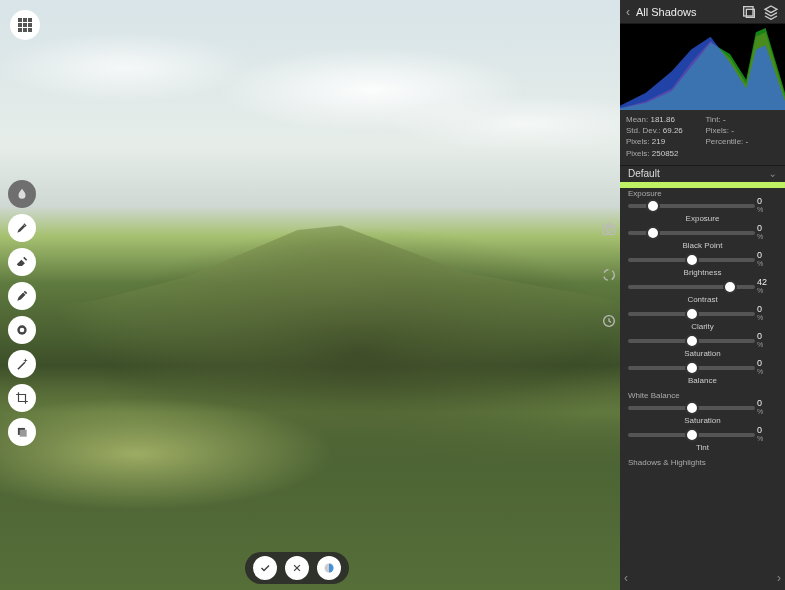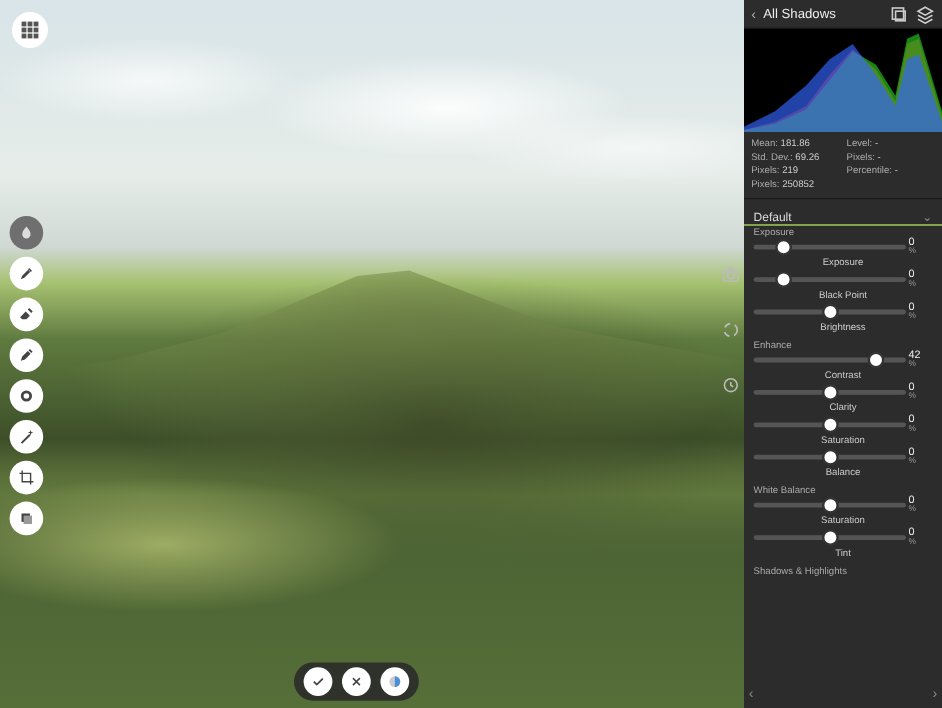--- a/index.html
+++ b/index.html
@@ -104,22 +104,22 @@
 
   .stats {
     display: grid; grid-template-columns: 1fr 1fr; gap: 0 6px;
     padding: 4px 6px 6px; font-size: 8px; color: #ccc; line-height: 1.4;
     border-bottom: 1px solid #1a1a1a;
   }
   .stat-line { white-space: nowrap; }
   .stat-label { color:#aaa; }
 
   .preset-row {
-    height: 22px; display:flex; align-items:flex-end; padding: 0 8px;
-    border-bottom: 1px solid #bef264; font-size: 10px; color:#ddd;
+    height: 22px; display:flex; align-items:center; padding: 0 8px;
+    border-bottom: 6px solid #bef264; font-size: 10px; color:#ddd;
     justify-content: space-between; cursor:pointer;gap:28px;
   }
   .preset-row .chev { color:#888; font-size:10px; }
 
   .adjust-scroll { position:absolute; top: 186px; bottom:0; left:0; right:0; overflow:hidden; }
   .section-head {
     font-size: 8px; color: #aaa; padding: 3px 8px 1px;
   }
   .slider-row { padding: 0 8px 1px; }
   .slider-track {
@@ -282,21 +282,21 @@
   <div class="histogram">
     <svg viewBox="0 0 165 86" preserveAspectRatio="none">
         <path d="M0,86 L0,84.27368421052631 L25.88235294117647,77.36842105263158 L51.76470588235294,64.42105263157895 L71.1764705882353,38.526315789473685 L90.58823529411765,16.94736842105263 L110,34.21052631578948 L126.17647058823529,60.10526315789474 L135.88235294117646,12.631578947368425 L145.58823529411765,8.31578947368422 L165,73.05263157894737 L165,86 Z" fill="#d22" fill-opacity="0.65"></path>
         <path d="M0,86 L0,84.27368421052631 L25.88235294117647,79.09473684210526 L51.76470588235294,67.01052631578948 L71.1764705882353,42.8421052631579 L90.58823529411765,18.673684210526318 L110,29.89473684210526 L126.17647058823529,55.78947368421053 L135.88235294117646,8.31578947368422 L145.58823529411765,4 L165,68.73684210526315 L165,86 Z" fill="#2c2" fill-opacity="0.65"></path>
         <path d="M0,86 L0,81.6842105263158 L25.88235294117647,68.73684210526315 L51.76470588235294,47.15789473684211 L71.1764705882353,25.578947368421055 L90.58823529411765,12.631578947368425 L110,38.526315789473685 L126.17647058823529,64.42105263157895 L135.88235294117646,25.578947368421055 L145.58823529411765,21.263157894736835 L165,77.36842105263158 L165,86 Z" fill="#36f" fill-opacity="0.65"></path>
       </svg>
   </div>
 
   <div class="stats">
     <div class="stat-line"><span class="stat-label">Mean:</span> <span>181.86</span></div>
-    <div class="stat-line"><span class="stat-label">Level:</span> <span>-</span></div>
+    <div class="stat-line"><span class="stat-label">Tint:</span> <span>-</span></div>
     <div class="stat-line"><span class="stat-label">Std. Dev.:</span> <span>69.26</span></div>
     <div class="stat-line"><span class="stat-label">Pixels:</span> <span>-</span></div>
     <div class="stat-line"><span class="stat-label">Pixels:</span> <span>219</span></div>
     <div class="stat-line"><span class="stat-label">Percentile:</span> <span>-</span></div>
     <div class="stat-line"><span class="stat-label">Pixels:</span> <span>250852</span></div>
   </div>
 
   <div class="preset-row">
     <span>Default</span>
     <span class="chev">⌄</span>
@@ -331,21 +331,20 @@
             <div class="slider-track">
               <div class="track-line"></div>
               <div class="thumb" style="left:50%"></div>
               <div class="val">0<span class="pct">%</span></div>
             </div>
           </div>
           <div class="slider-label">Brightness</div>
         </div>
       </div>
 
-    <div class="section-head">Enhance</div>
     <div id="sec-enhance">
         <div class="slider-row">
           <div class="slider-wrap">
             <div class="slider-track">
               <div class="track-line"></div>
               <div class="thumb" style="left:80%"></div>
               <div class="val">42<span class="pct">%</span></div>
             </div>
           </div>
           <div class="slider-label">Contrast</div>

